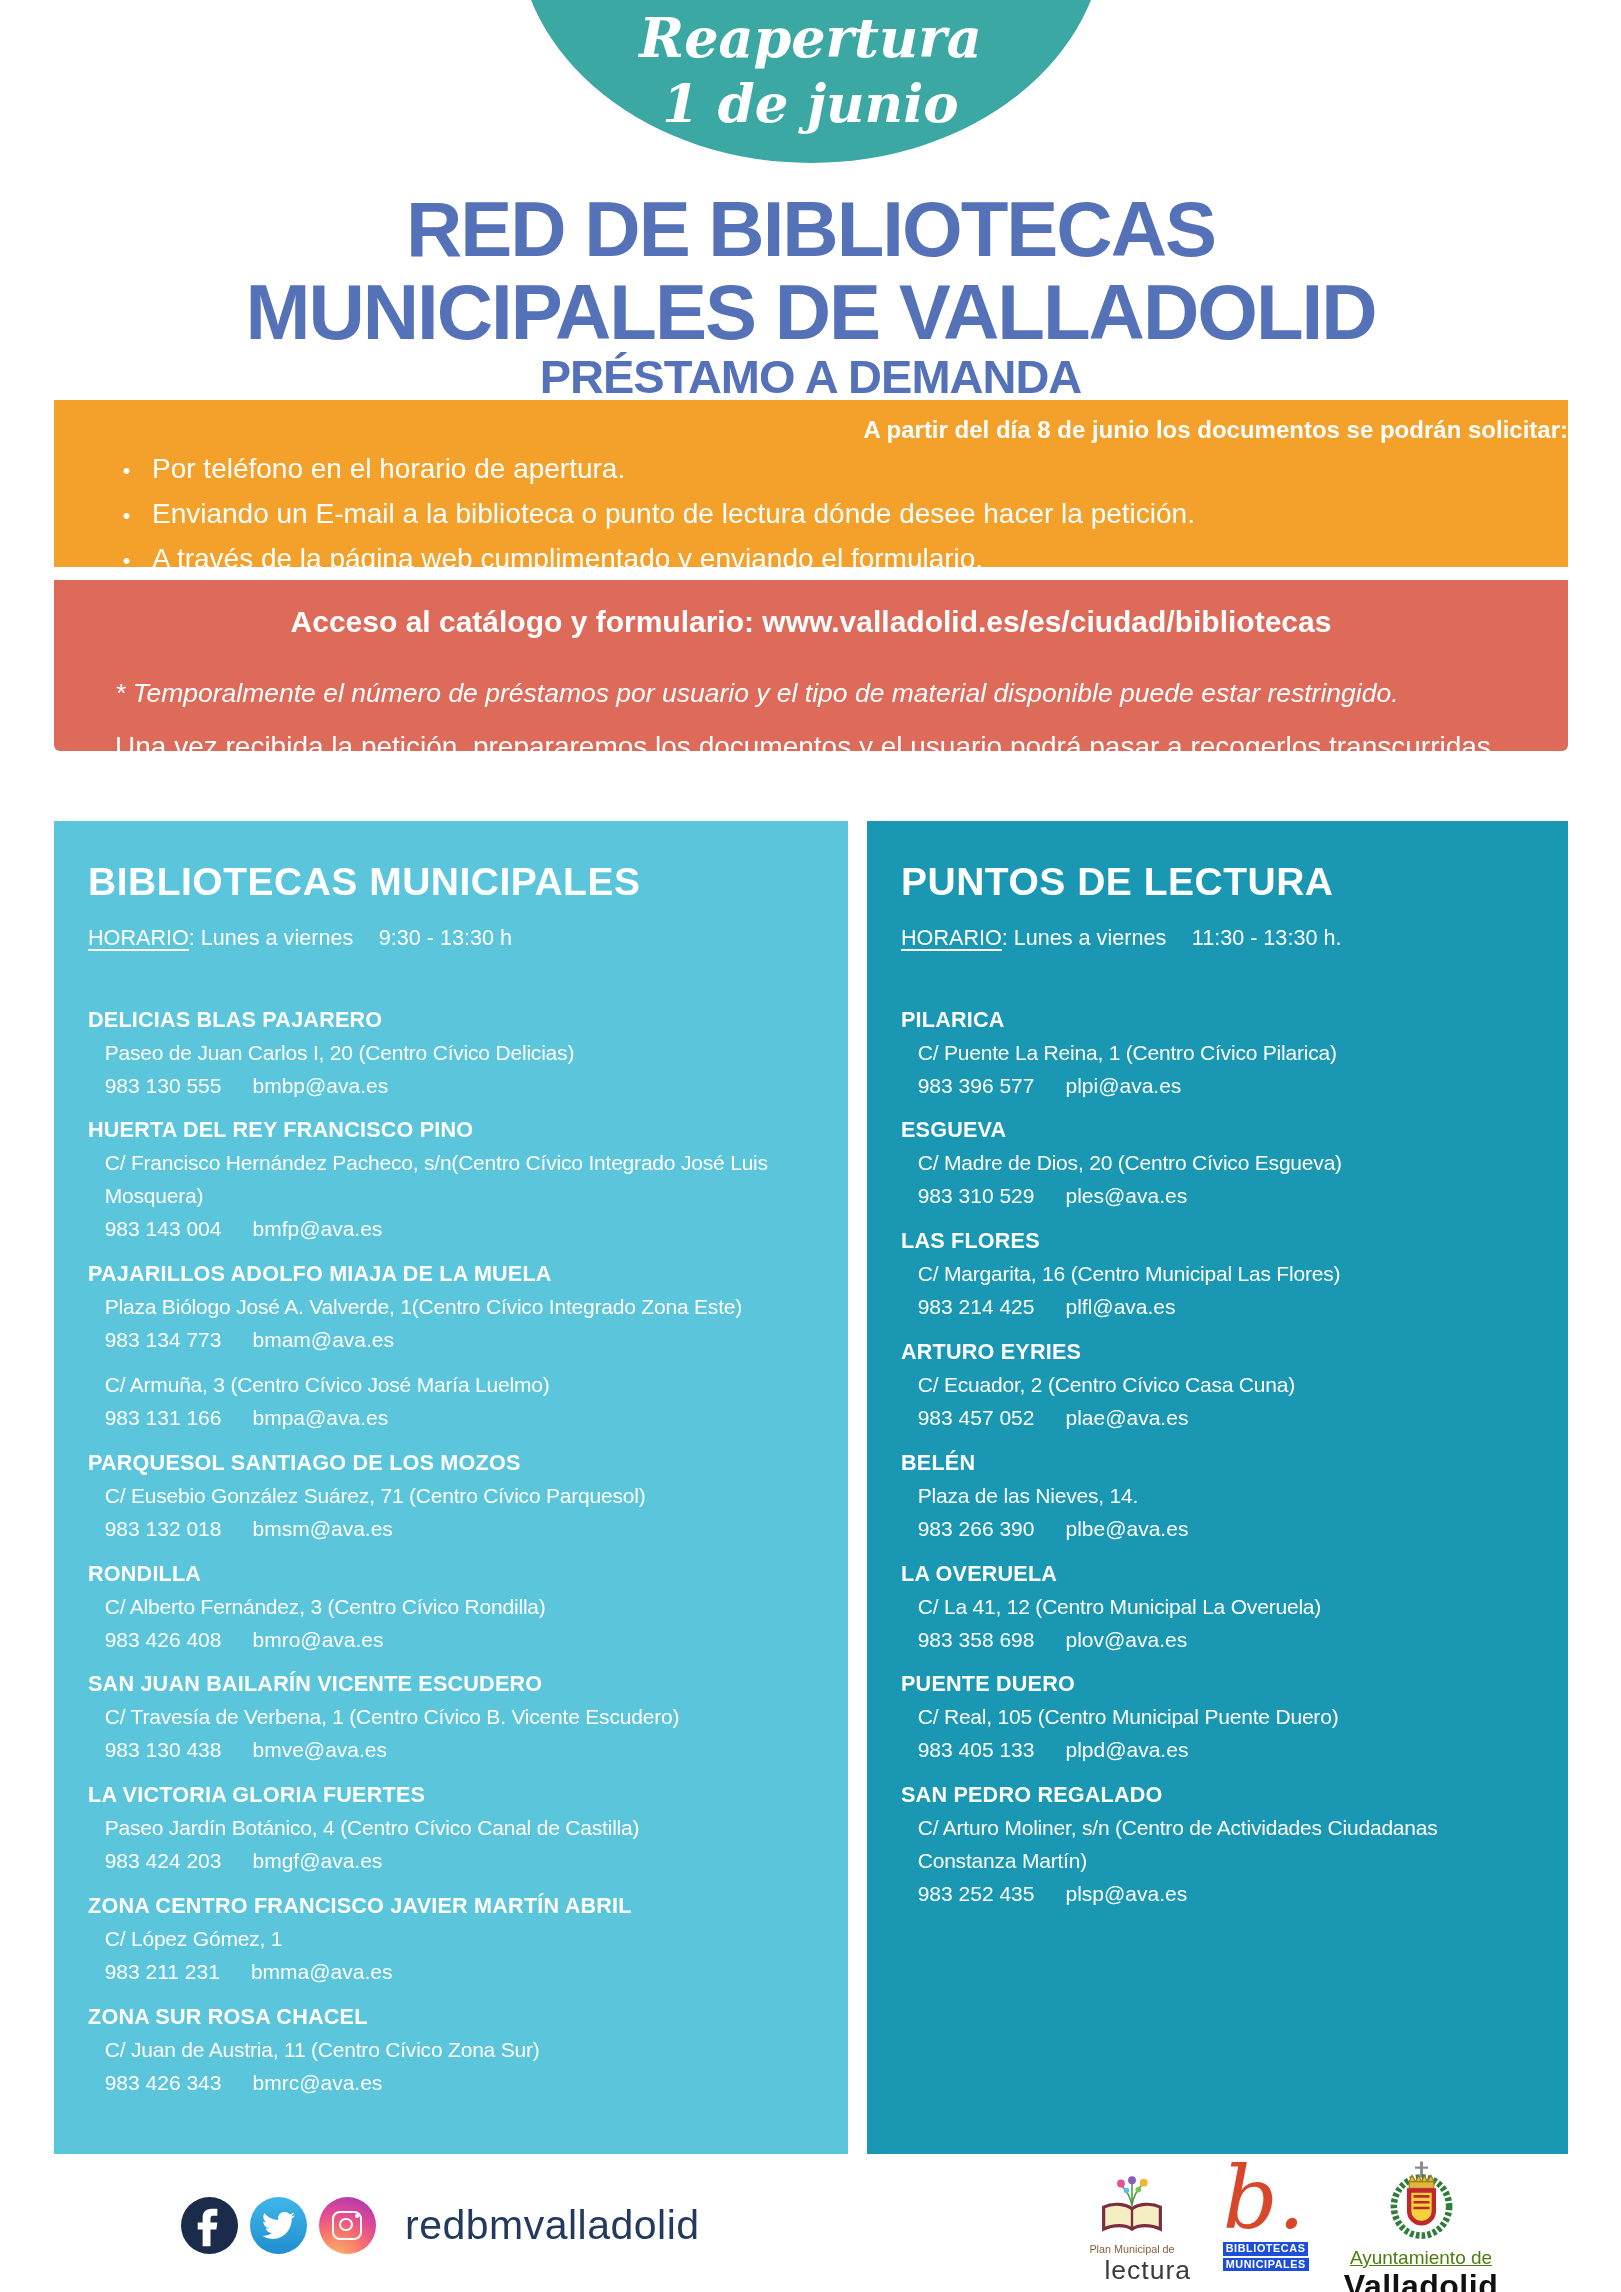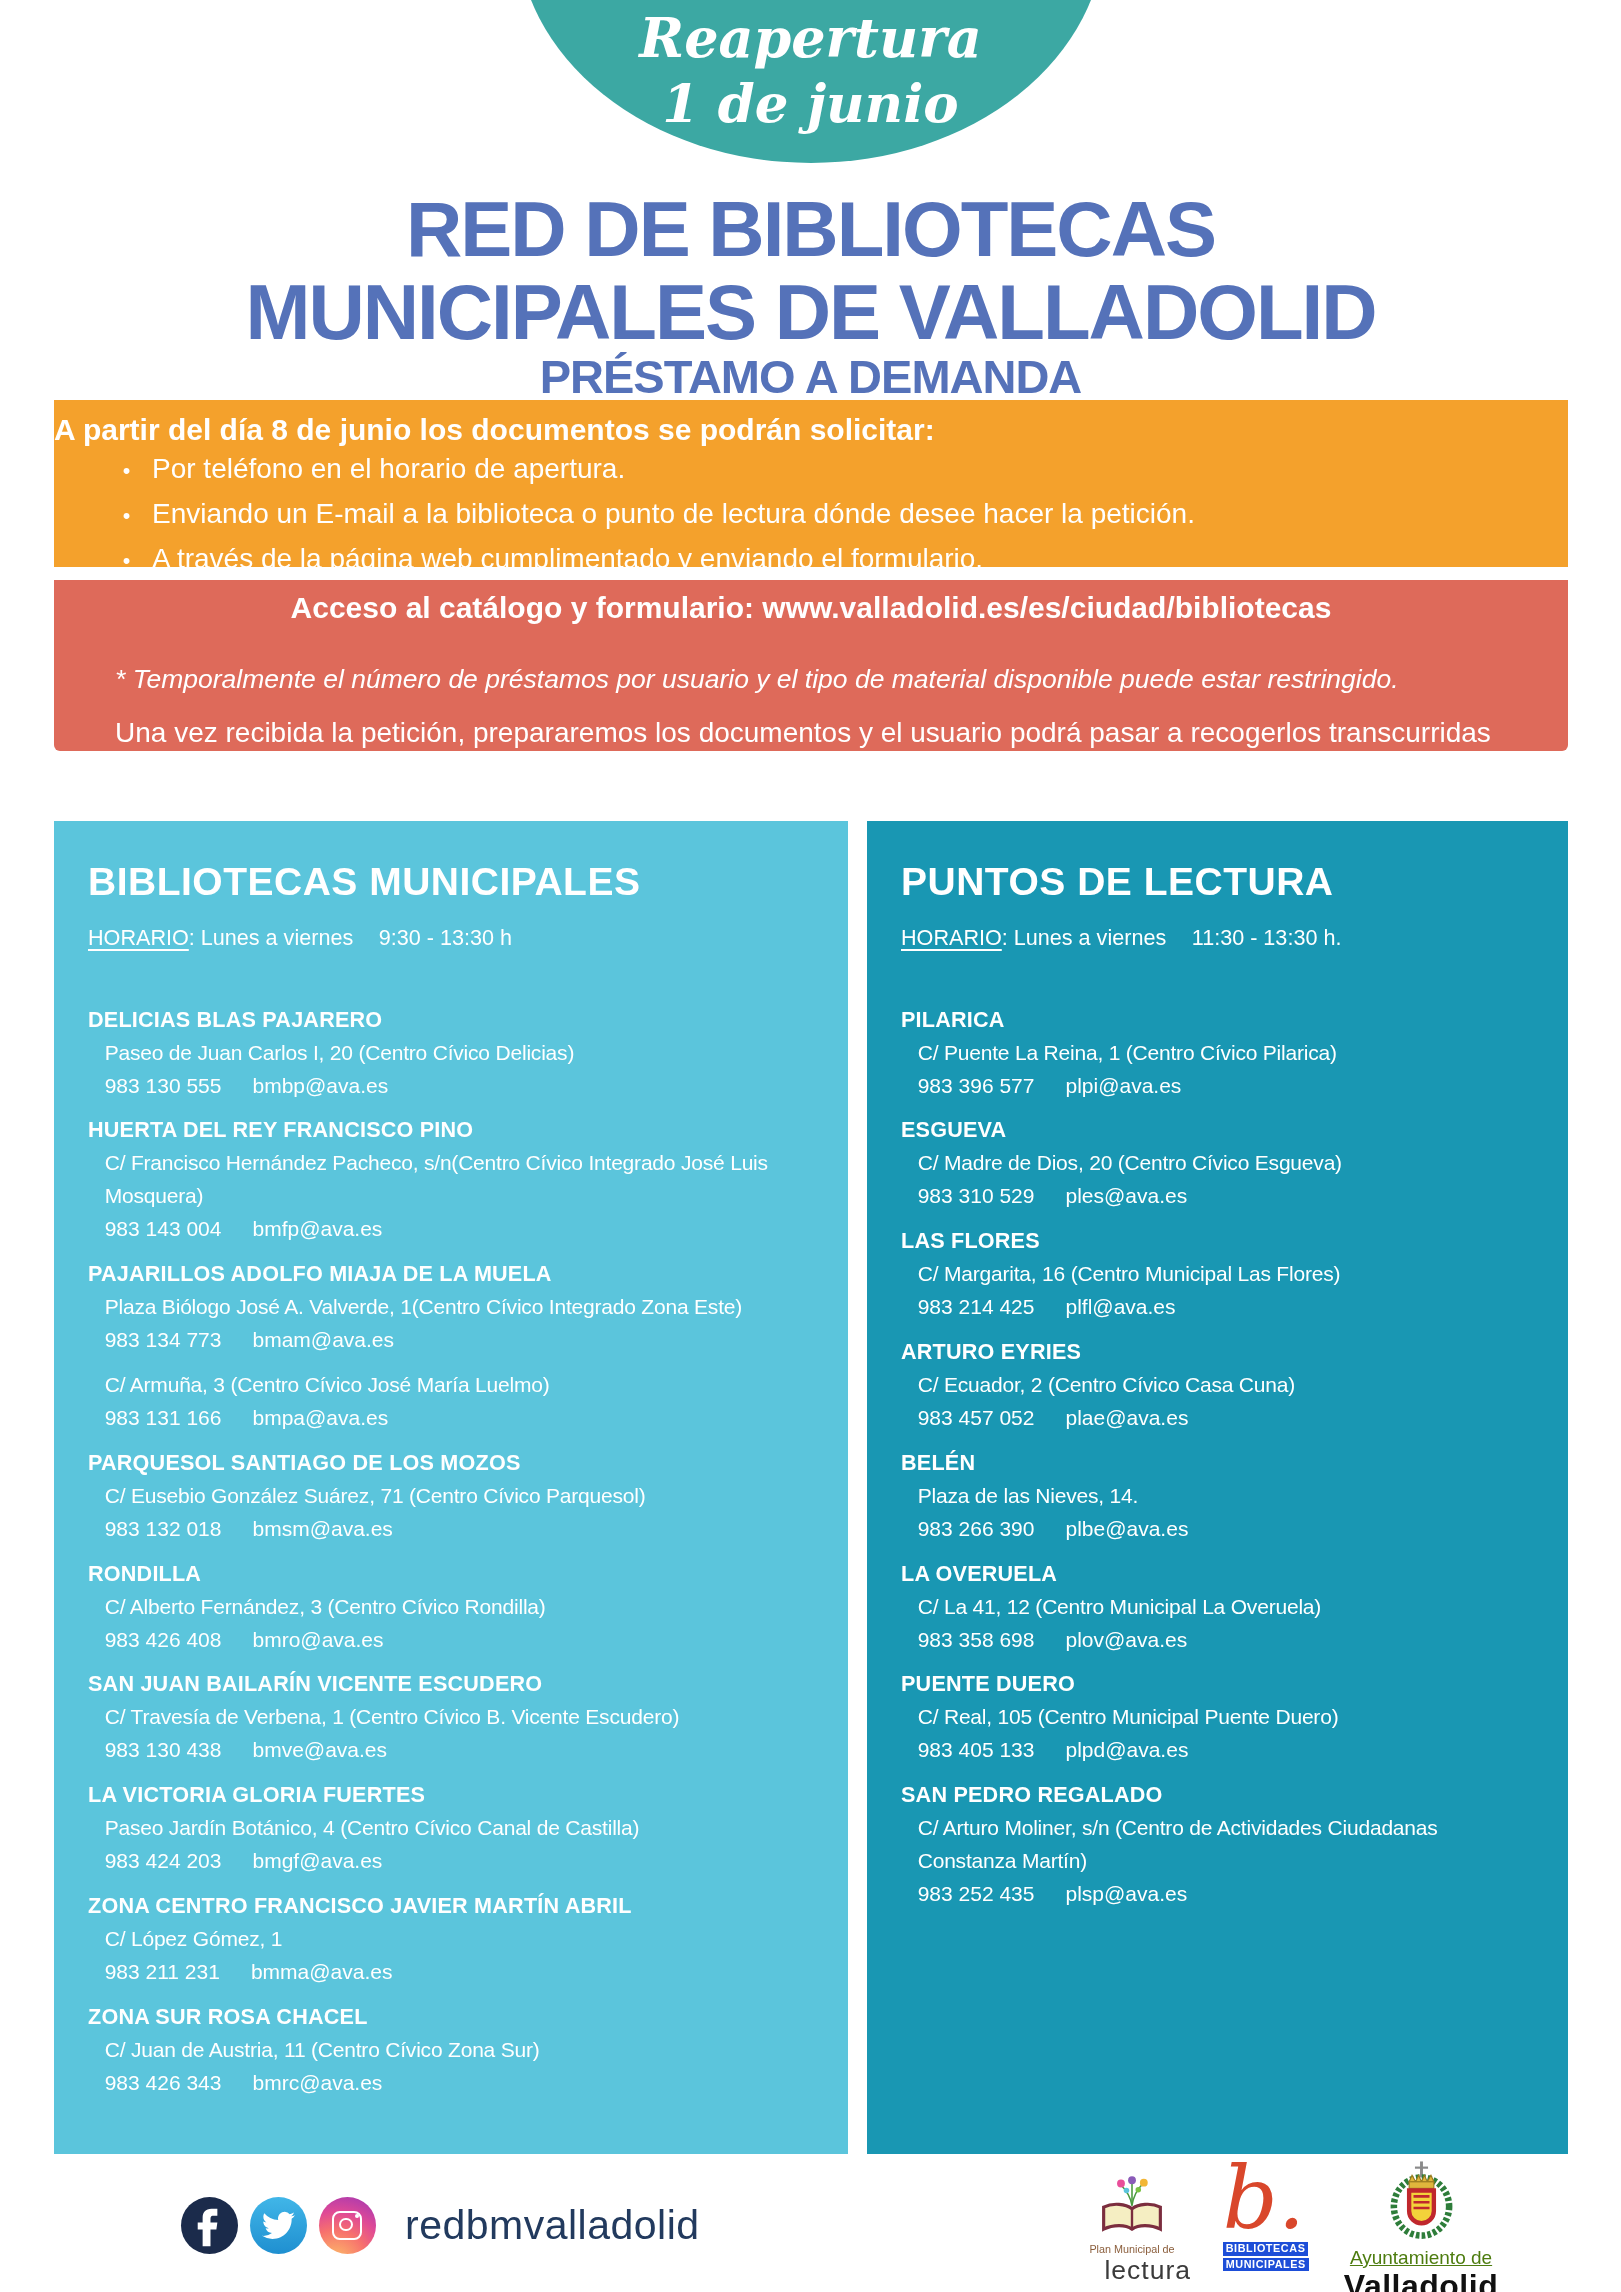--- a/index.html
+++ b/index.html
@@ -16,27 +16,27 @@
 
   
   .t-line{position:absolute;left:0;width:100%;text-align:center;color:#5572B9;font-weight:bold;}
   .t1{top:184px;font-size:78px;letter-spacing:-2px;}
   .t2{top:267px;font-size:78px;letter-spacing:-2px;}
   .tsub{top:349px;font-size:47px;letter-spacing:-1px;}
 
   
   .orange{position:absolute;left:54px;top:400px;width:1514px;height:167px;background:#F4A12C;
           color:#fff;box-sizing:border-box;padding-top:11.8px;}
-  .orange-title{text-align:left;font-size:30px;font-weight:bold;line-height:35px;}
+  .orange-title{text-align:right;font-size:24px;font-weight:bold;line-height:35px;}
   .bullet-row{display:flex;align-items:baseline;padding-left:47px;line-height:43px;font-size:28px;}
   .bullet-row::before{content:"•";font-size:21.6px;width:51px;flex:0 0 51px;text-align:center;}
 
   
   .coral{position:absolute;left:54px;top:580px;width:1514px;height:171px;background:#DE6A5A;
-         color:#fff;box-sizing:border-box;padding:10px 61px 0 61px;border-radius:0 0 5.9px 5.9px;}
+         color:#fff;box-sizing:border-box;padding:24px 61px 0 61px;border-radius:0 0 5.9px 5.9px;}
   .coral-title{text-align:center;font-size:30px;font-weight:bold;line-height:35px;}
   .coral-note{margin-top:39px;font-style:italic;font-size:26.5px;line-height:31px;}
   .coral-para{margin-top:15.7px;font-size:28px;line-height:43px;}
 
   
   .col{position:absolute;top:821px;height:1333px;box-sizing:border-box;color:#fff;overflow:hidden;}
   .col-left{left:54px;width:794px;background:#5BC5DC;padding:37px 37px 0 34px;}
   .col-right{left:867px;width:701px;background:#1997B3;padding:37px 29px 0 34px;}
   .col-title{font-size:39px;font-weight:bold;letter-spacing:0.5px;line-height:47px;margin:0 0 17.6px 0;}
   .horario{font-size:21.6px;line-height:29px;}

